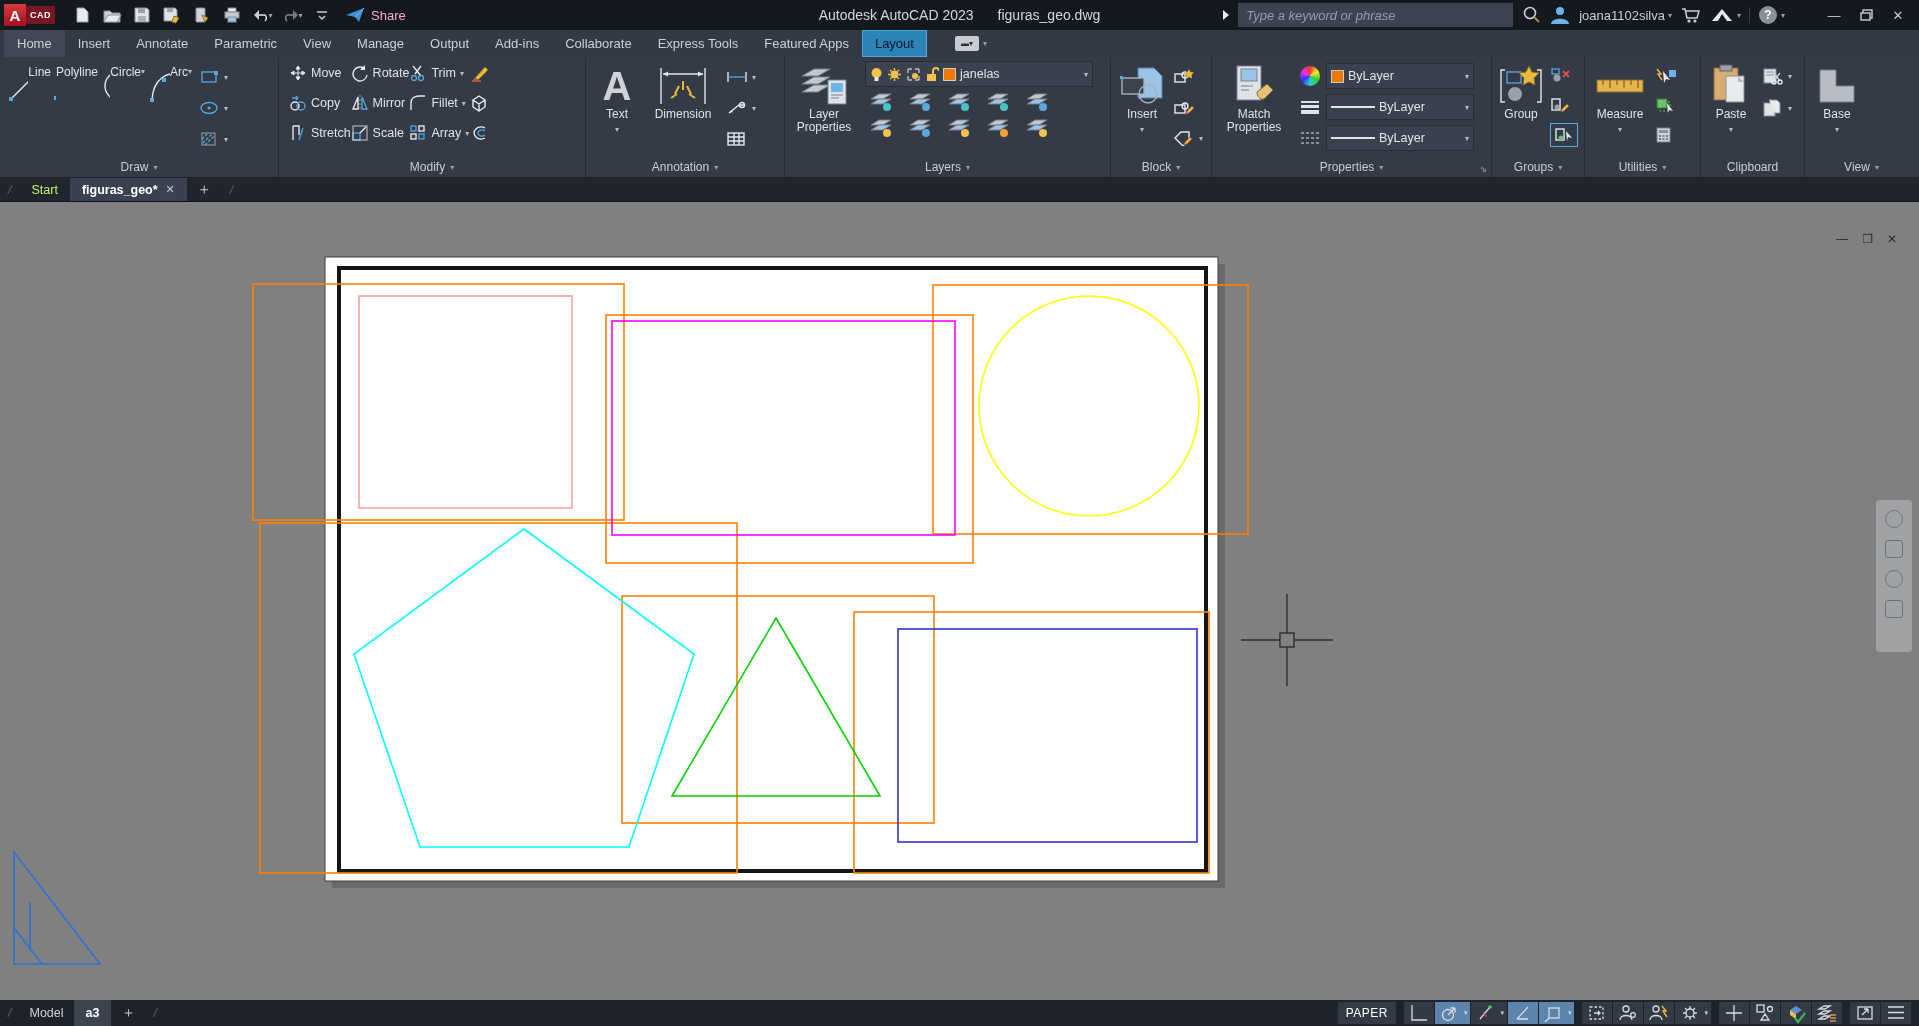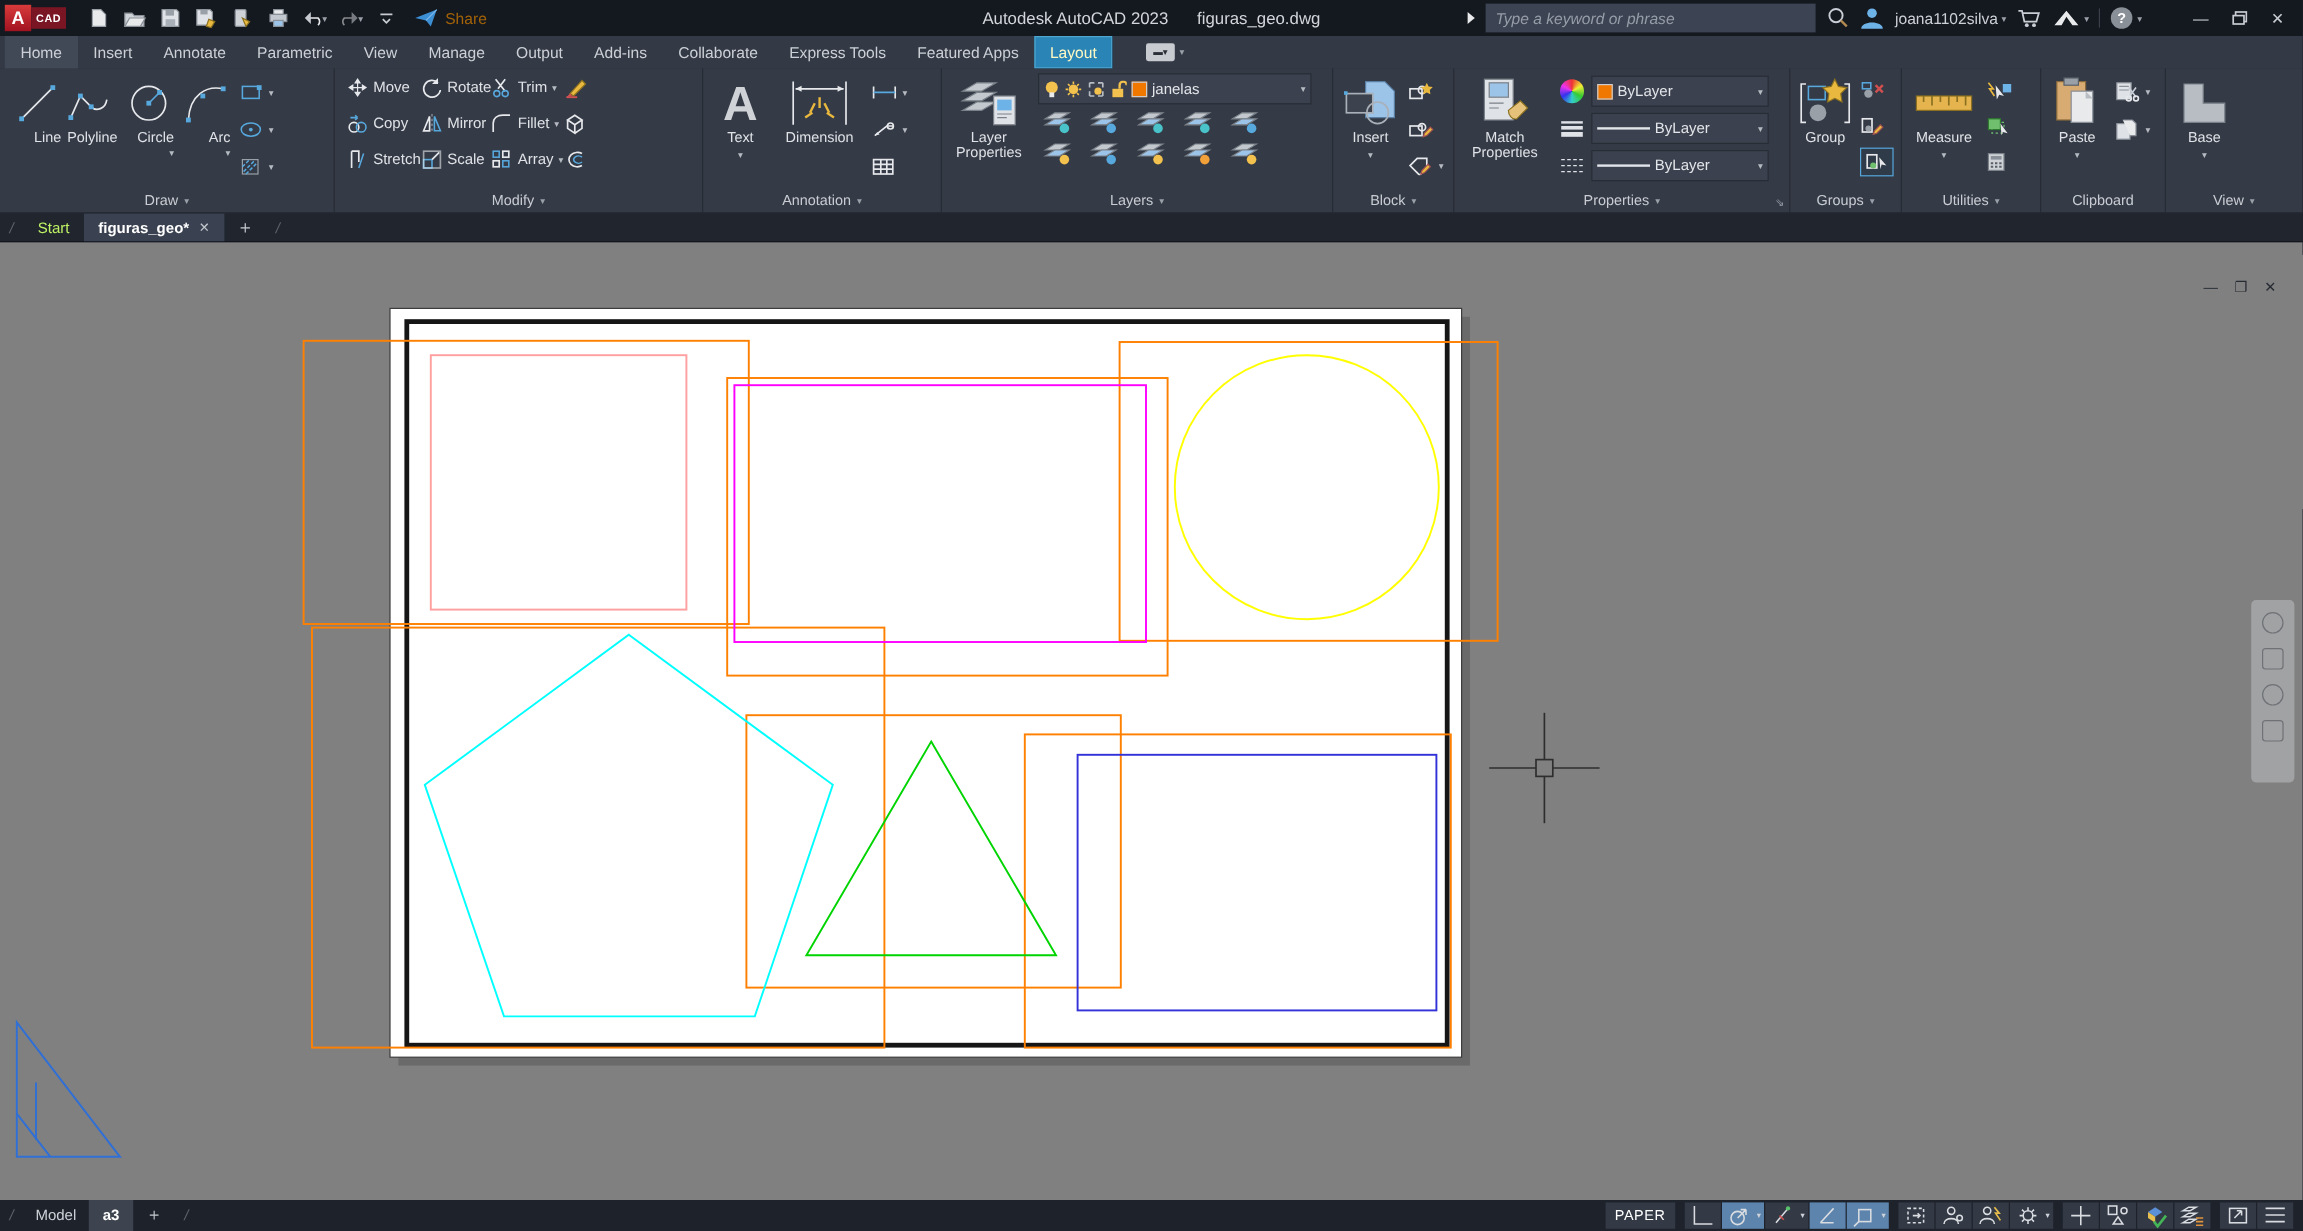--- a/index.html
+++ b/index.html
@@ -7,52 +7,52 @@
   .app{position:relative;width:1919px;height:1026px;overflow:hidden;background:#30353f;color:#d8dbdf;}
 
   
   .titlebar{position:relative;height:30px;background:#14181f;display:flex;align-items:center;}
   .acad-logo{display:flex;align-items:center;margin-left:4px;}
   .acad-a{width:22px;height:22px;background:linear-gradient(#d83b3b,#a11220);color:#fff;font-weight:bold;font-size:15px;display:flex;align-items:center;justify-content:center;}
   .acad-cad{height:18px;background:#7a1524;color:#fff;font-size:9px;font-weight:bold;display:flex;align-items:center;padding:0 4px;letter-spacing:.5px;}
   .qat{display:flex;align-items:center;margin-left:14px;gap:4px;}
   .qbtn{width:26px;height:24px;display:flex;align-items:center;justify-content:center;}
   .qdd{color:#9aa0a8;font-size:8px;margin-left:-3px;}
-  .share{display:flex;align-items:center;gap:6px;margin-left:10px;color:#a16207;font-size:13px;}
+  .share{display:flex;align-items:center;gap:6px;margin-left:10px;color:#f9a8d4;font-size:13px;}
   .tb-title{position:absolute;left:0;right:0;text-align:center;font-size:14px;color:#d3d6da;pointer-events:none;}
   .tb-title span{margin:16px 12px;}
   .tb-right{margin-left:auto;display:flex;align-items:center;gap:8px;padding-right:6px;}
   .searchbox{display:flex;align-items:center;background:#3c4352;height:24px;width:275px;padding:0 6px;}
   .searchbox input{flex:1;background:transparent;border:none;outline:none;color:#aeb4be;font-size:13px;font-style:italic;}
   .searchbox input::placeholder{color:#969da8;font-style:italic;}
   .tbi{display:flex;align-items:center;gap:3px;color:#ccd0d6;font-size:13px;}
   .tbi .dd{font-size:8px;color:#9aa0a8;}
   .tb-sep{width:1px;height:16px;background:#3a404b;}
   .winbtns{display:flex;align-items:center;gap:2px;margin-left:26px;}
   .winbtn{width:30px;height:26px;display:flex;align-items:center;justify-content:center;color:#c9cdd3;font-size:13px;}
 
   
   .tabrow{height:27px;background:#333945;display:flex;align-items:stretch;padding-left:4px;}
   .rtab{padding:0 13px;display:flex;align-items:center;font-size:13px;color:#ccd0d6;cursor:default;white-space:nowrap;}
   .rtab.highlight{background:#414856;}
-  .rtab.active{background:#2a84b5;color:#fef9c3;box-shadow:inset 0 0 0 1px #4fa7cf;}
+  .rtab.active{background:#2a84b5;color:#0f172a;box-shadow:inset 0 0 0 1px #4fa7cf;}
   .tab-collapse{display:flex;align-items:center;margin-left:28px;gap:4px;}
   .tc-btn{width:24px;height:15px;background:#c8cbcf;color:#2b2f37;font-size:8px;display:flex;align-items:center;justify-content:center;border-radius:2px;}
   .tc-dd{color:#9aa0a8;font-size:8px;}
 
   
   .ribbon{height:121px;background:#343a46;display:flex;border-bottom:1px solid #1d2129;}
   .panel{display:flex;flex-direction:column;border-right:1px solid #262b34;}
   .panel-content{flex:1;display:flex;align-items:flex-start;padding:4px 4px 0 4px;}
   .panel-label{height:20px;display:flex;align-items:center;justify-content:center;font-size:12px;color:#c9cdd3;gap:5px;position:relative;text-align:center;}
   .panel-label .dd{font-size:8px;color:#9aa0a8;}
   .launcher{position:absolute;right:4px;bottom:3px;font-size:9px;color:#9aa0a8;}
   .bigbtn{display:flex;flex-direction:column;align-items:center;padding-top:3px;height:96px;color:#dfe2e6;font-size:12px;line-height:13px;text-align:center;}
   .bigbtn .dd{font-size:8px;color:#b6bac1;margin-top:2px;}
-  .tool-v{display:flex;flex-direction:column;align-items:flex-end;width:47px;padding-top:4px;color:#dfe2e6;font-size:12px;}
+  .tool-v{display:flex;flex-direction:row;align-items:flex-start;width:47px;padding-top:4px;color:#dfe2e6;font-size:12px;}
   .tool-v .dd{font-size:8px;color:#b6bac1;margin-top:2px;}
   .srow{display:flex;align-items:center;height:24px;gap:4px;color:#dfe2e6;font-size:12.5px;white-space:nowrap;}
   .srow .dd{font-size:8px;color:#b6bac1;}
   .scol{display:flex;flex-direction:column;justify-content:flex-start;gap:1px;}
   .combo{display:flex;align-items:center;background:#3b414e;border:1px solid #272c35;height:26px;padding:0 4px;gap:4px;font-size:12.5px;color:#e2e5e9;}
   .combo .dd{margin-left:auto;font-size:8px;color:#b6bac1;}
   .swatch{width:13px;height:13px;background:#f07800;border:1px solid #caccd0;}
   .lwline{width:44px;height:2px;background:#e2e5e9;}
   .k{stroke:#d9dce0;fill:none;stroke-width:1.3px;}
   .w{stroke:#e6e8eb;fill:none;stroke-width:1.4px;}

